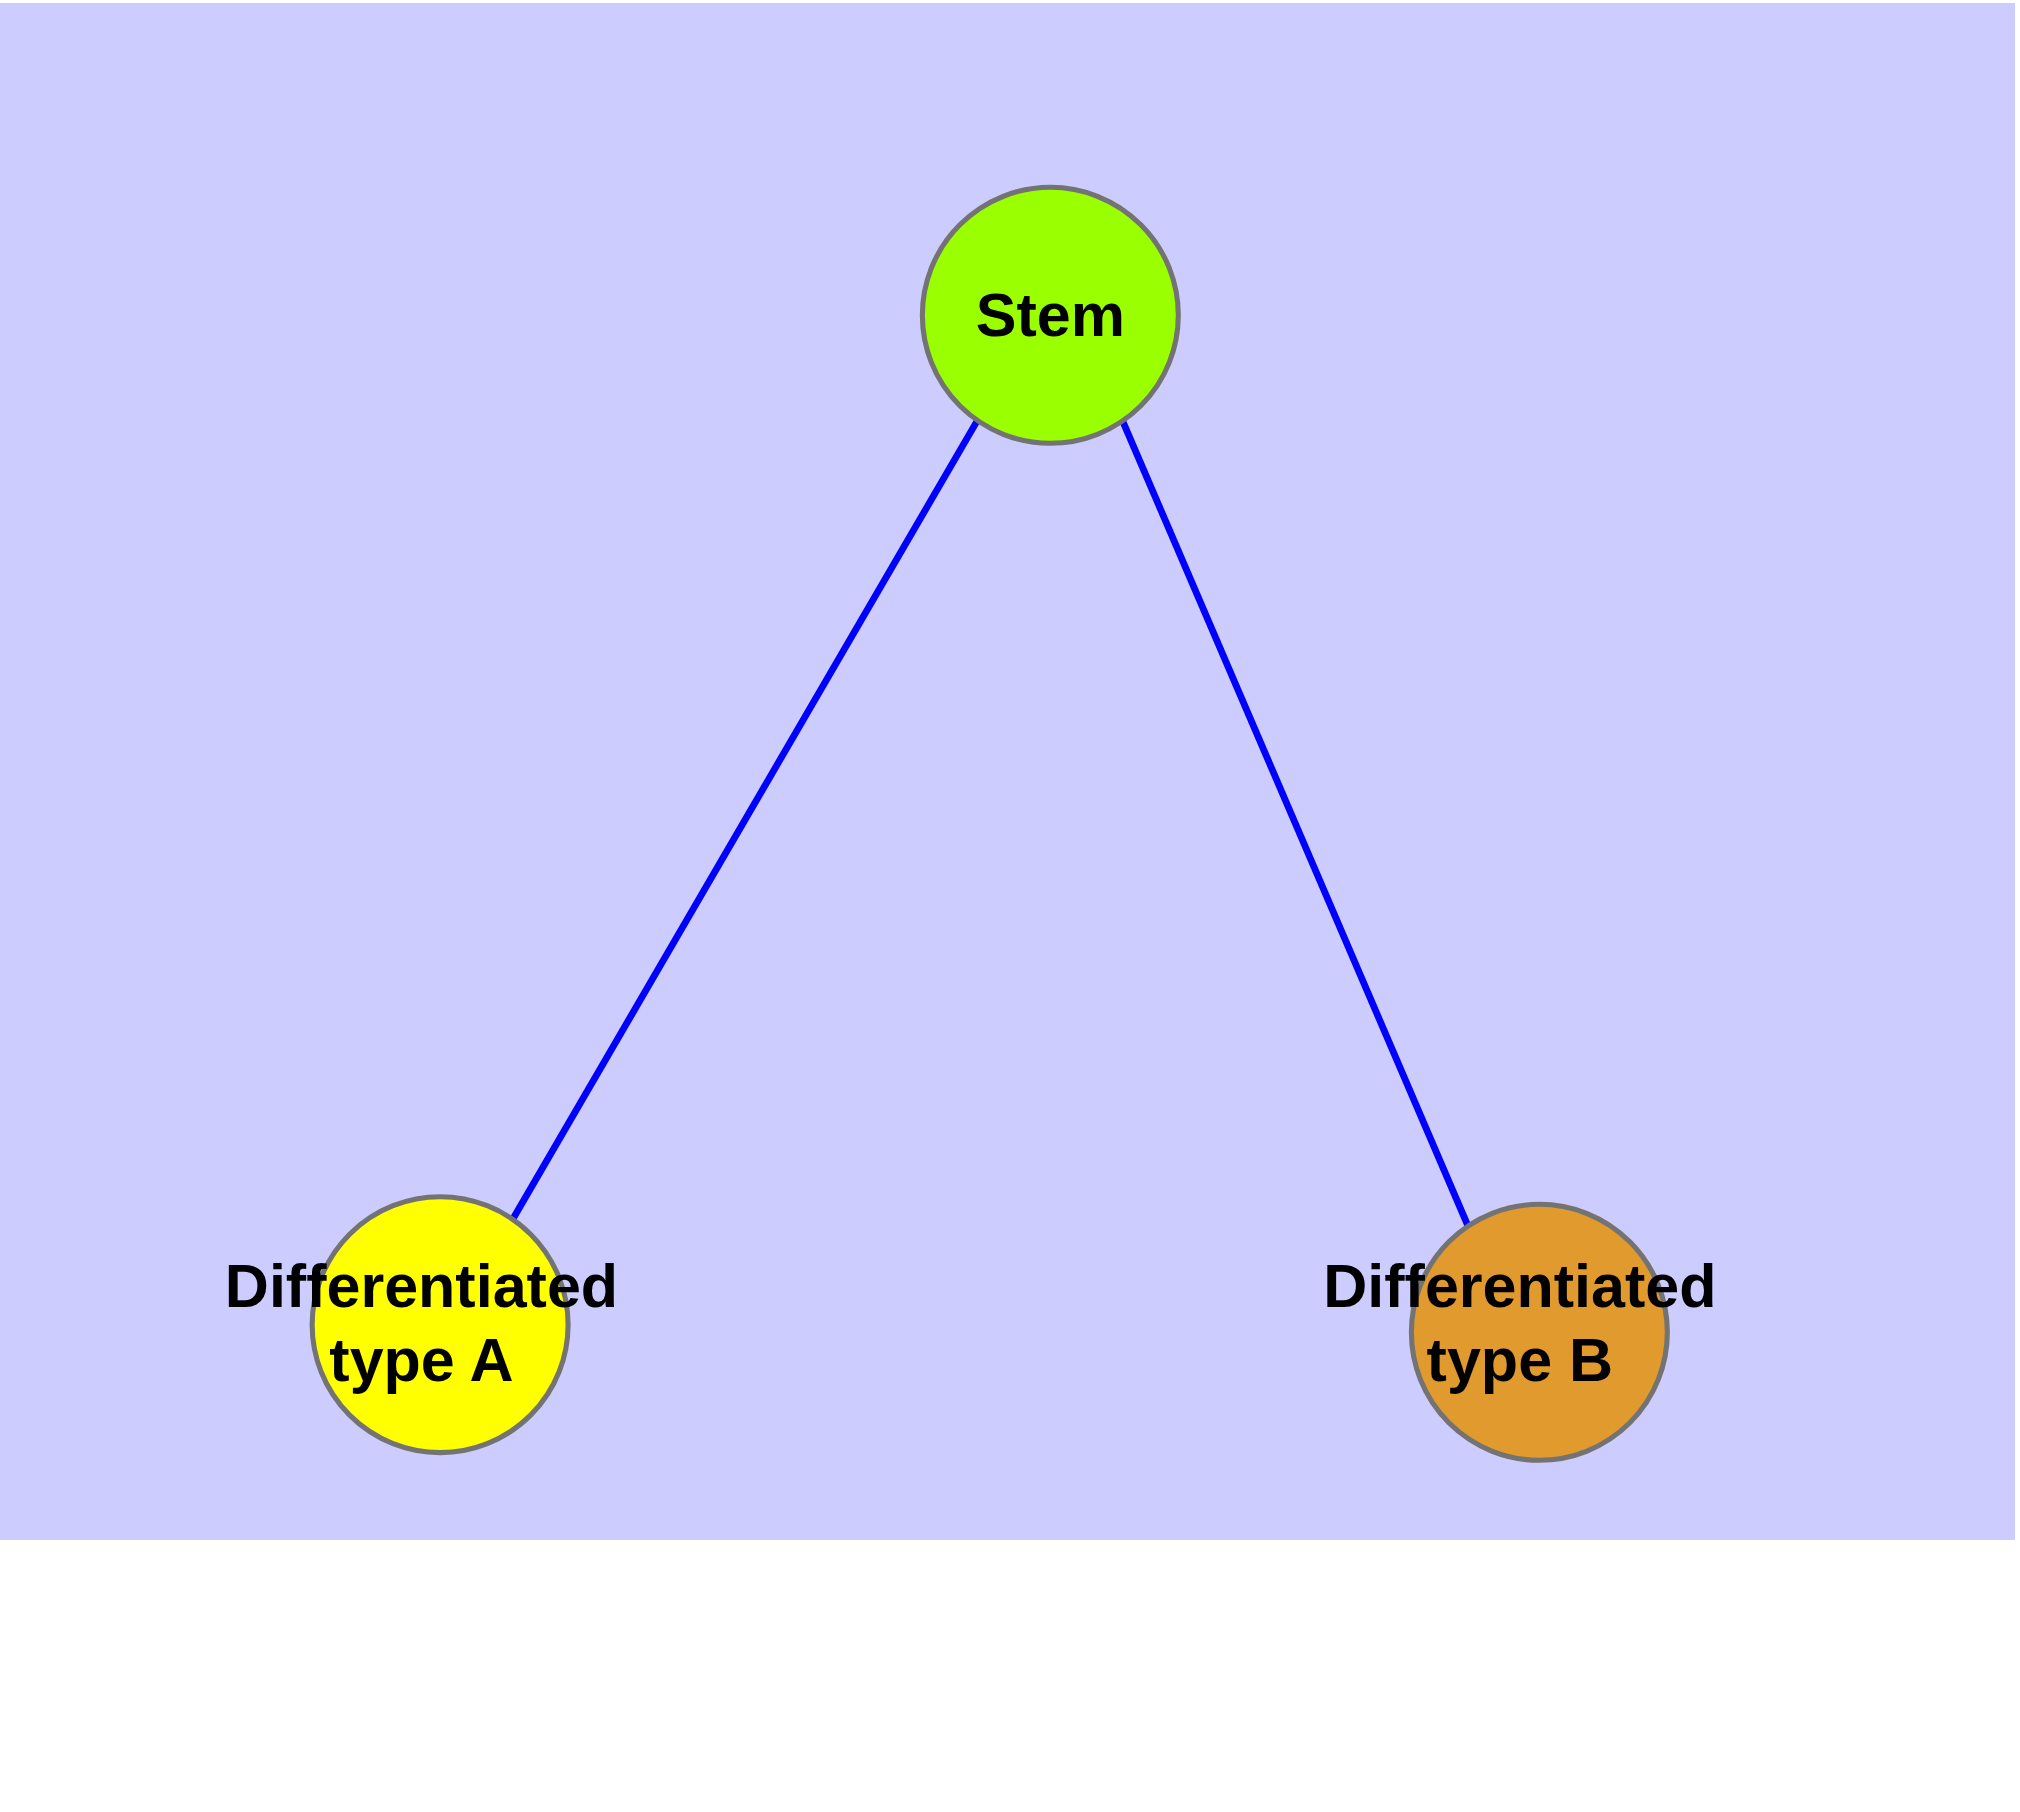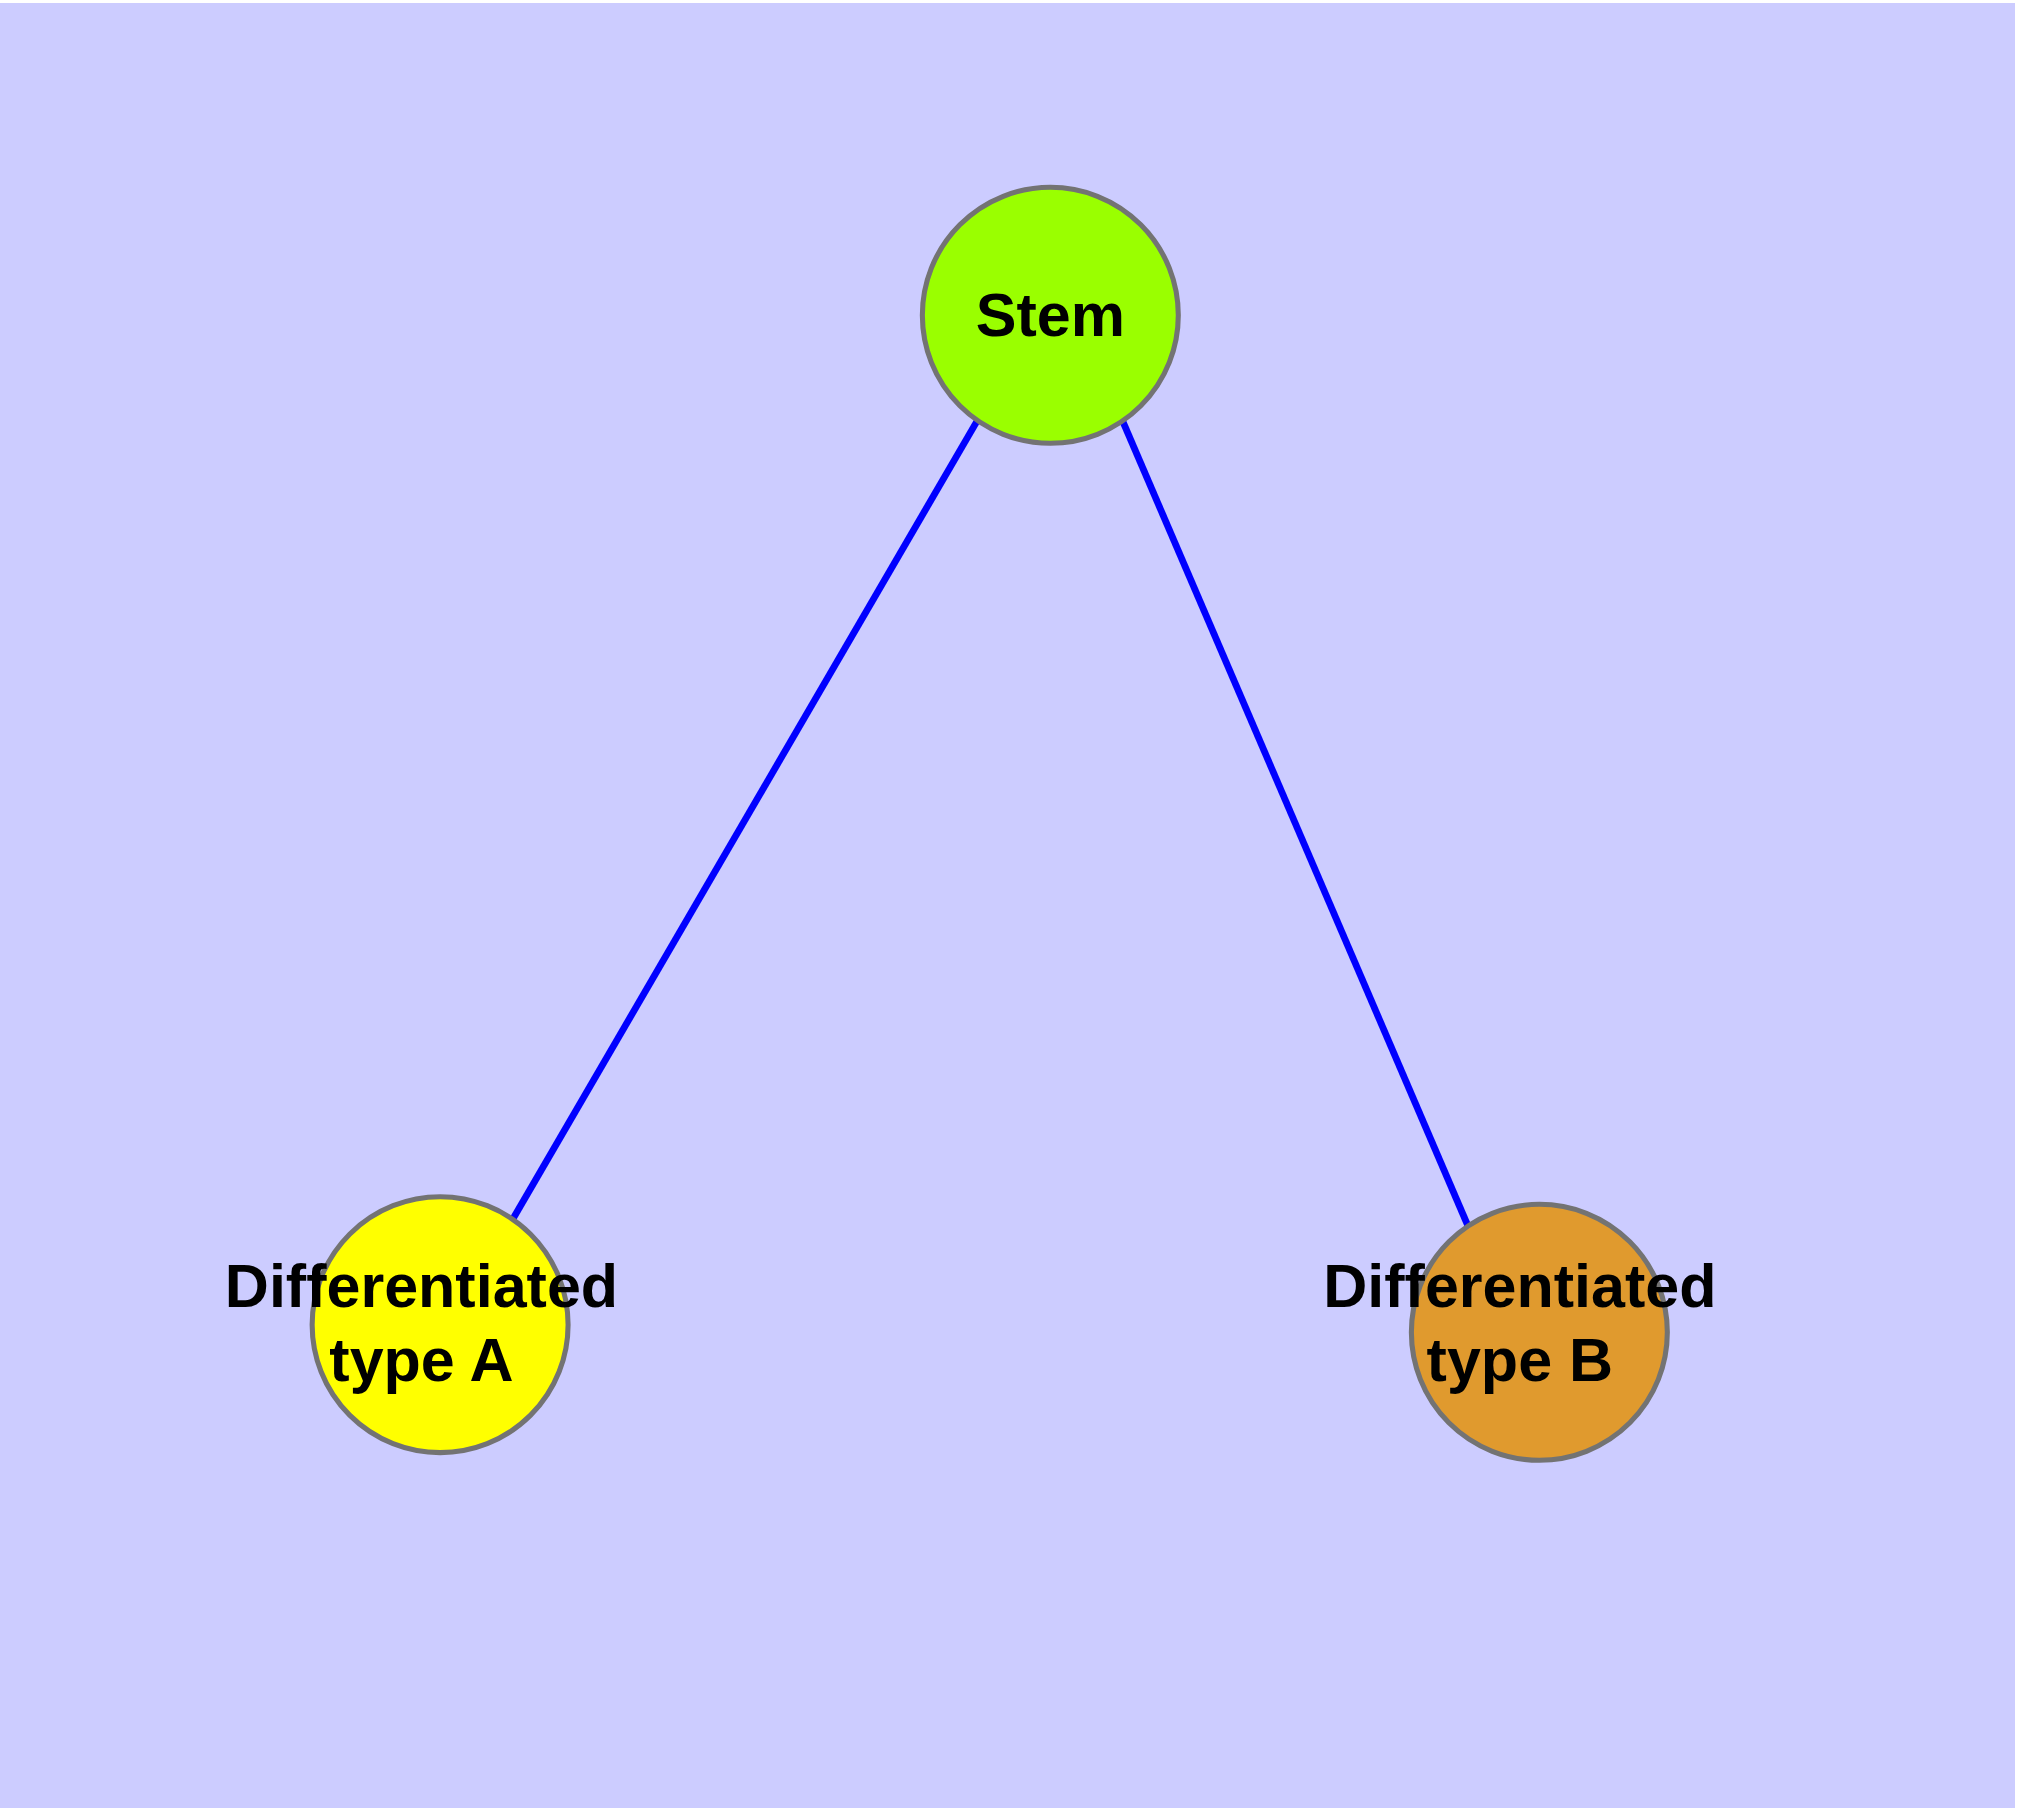--- a/index.html
+++ b/index.html
@@ -3,21 +3,21 @@
 <meta charset="utf-8">
 <style>
   html, body {
     margin: 0;
     padding: 0;
     background: #ffffff;
   }
   #app {
     position: relative;
     width: 2021px;
-    height: 1812px;
+    height: 1540px;
     background: #ffffff;
     overflow: hidden;
     font-family: "Liberation Sans", "DejaVu Sans", sans-serif;
   }
   #canvas-bg {
     position: absolute;
     left: 0px;
     top: 2.5px;
     width: 2015px;
     height: 1805px;

